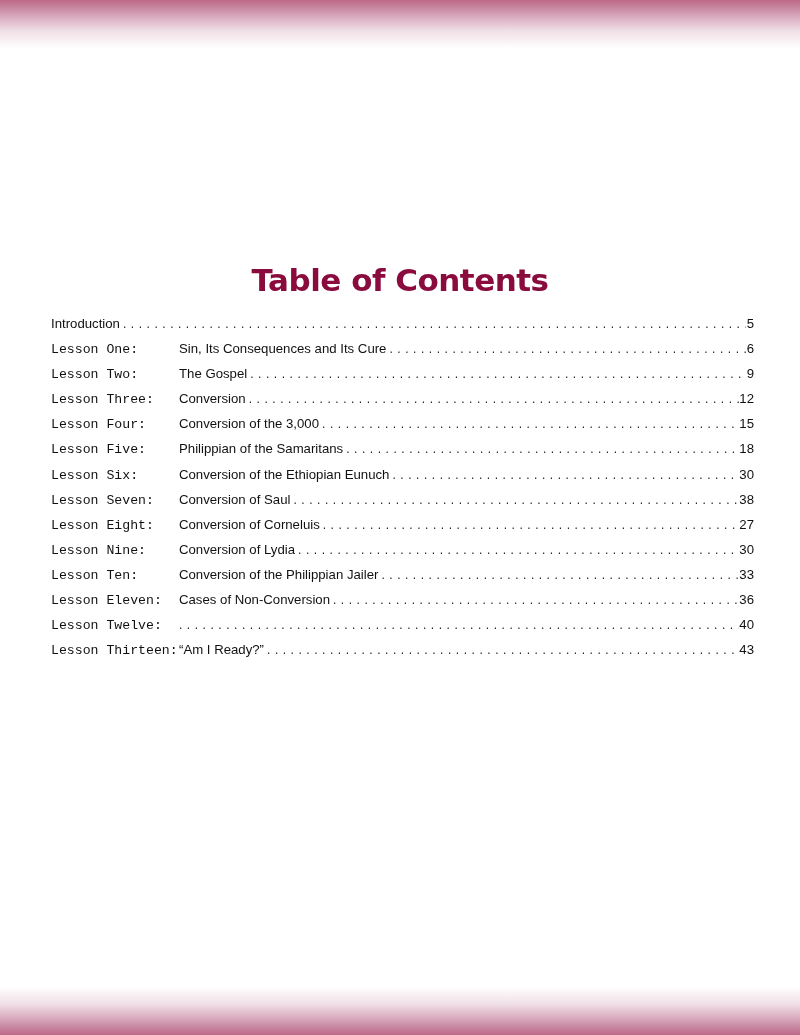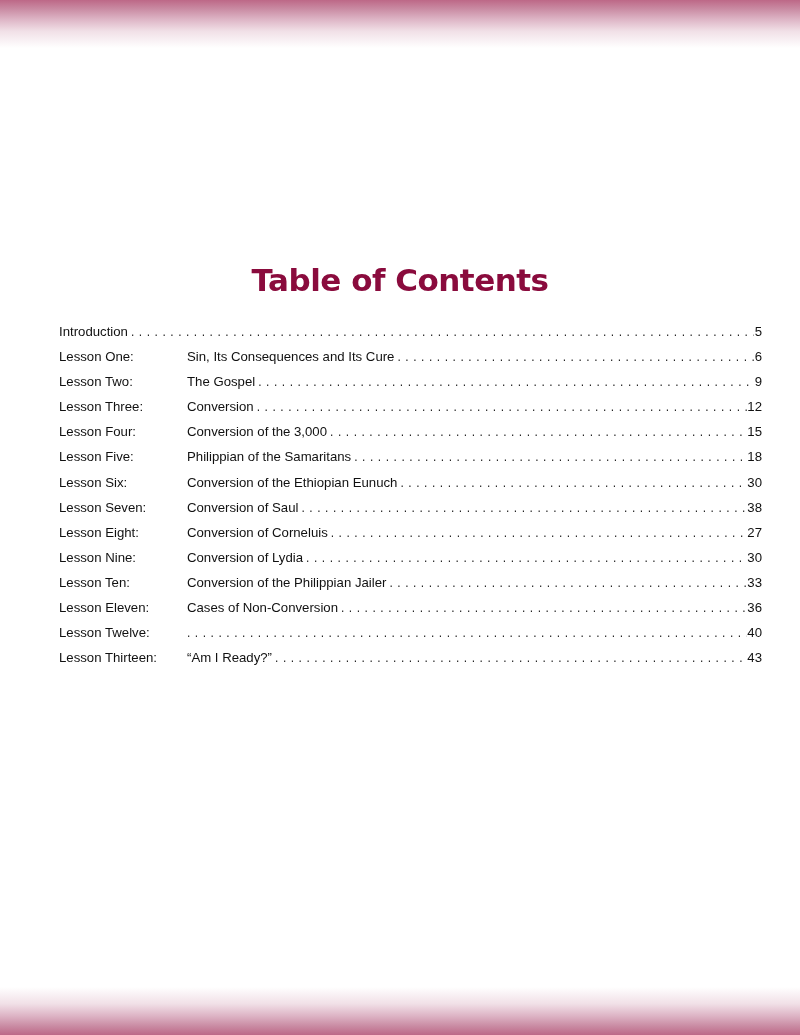--- a/index.html
+++ b/index.html
@@ -38,35 +38,36 @@
       font-size: 31px;
       letter-spacing: -0.5px;
       color: #8a0b3d;
       margin: 0;
     }
     .toc-list {
       position: absolute;
       top: 310px;
       left: 47px;
       width: 703px;
-      margin: 12px;
+      margin: 4px;
       padding: 0;
       list-style: none;
     }
     .toc-row {
       display: flex;
       align-items: baseline;
       height: 25.1px;
       font-size: 13.2px;
       line-height: 20px;
       white-space: nowrap;
     }
     .toc-label {
       flex: 0 0 128px;
       overflow: hidden;
+      font-family: Liberation Mono, monospace;
     }
     .toc-name {
       flex: 0 0 auto;
       padding-right: 3px;
     }
     .toc-leader {
       flex: 1 1 auto;
       overflow: hidden;
       letter-spacing: 3.7px;
       color: #222;

